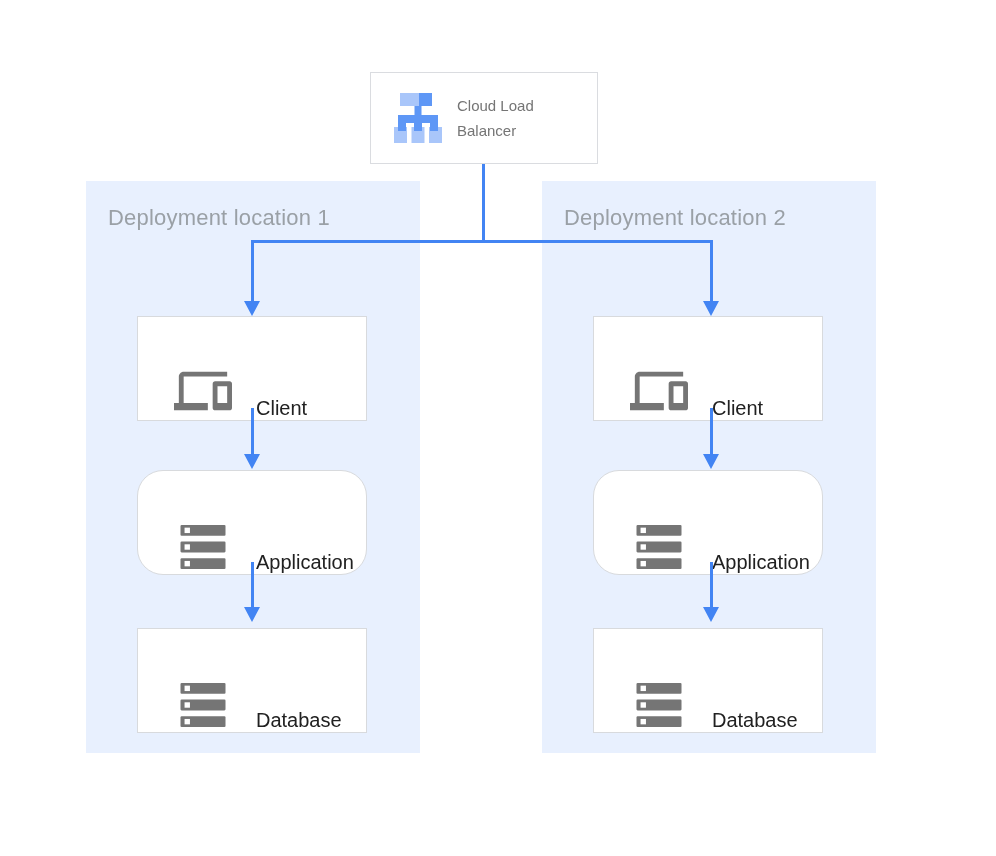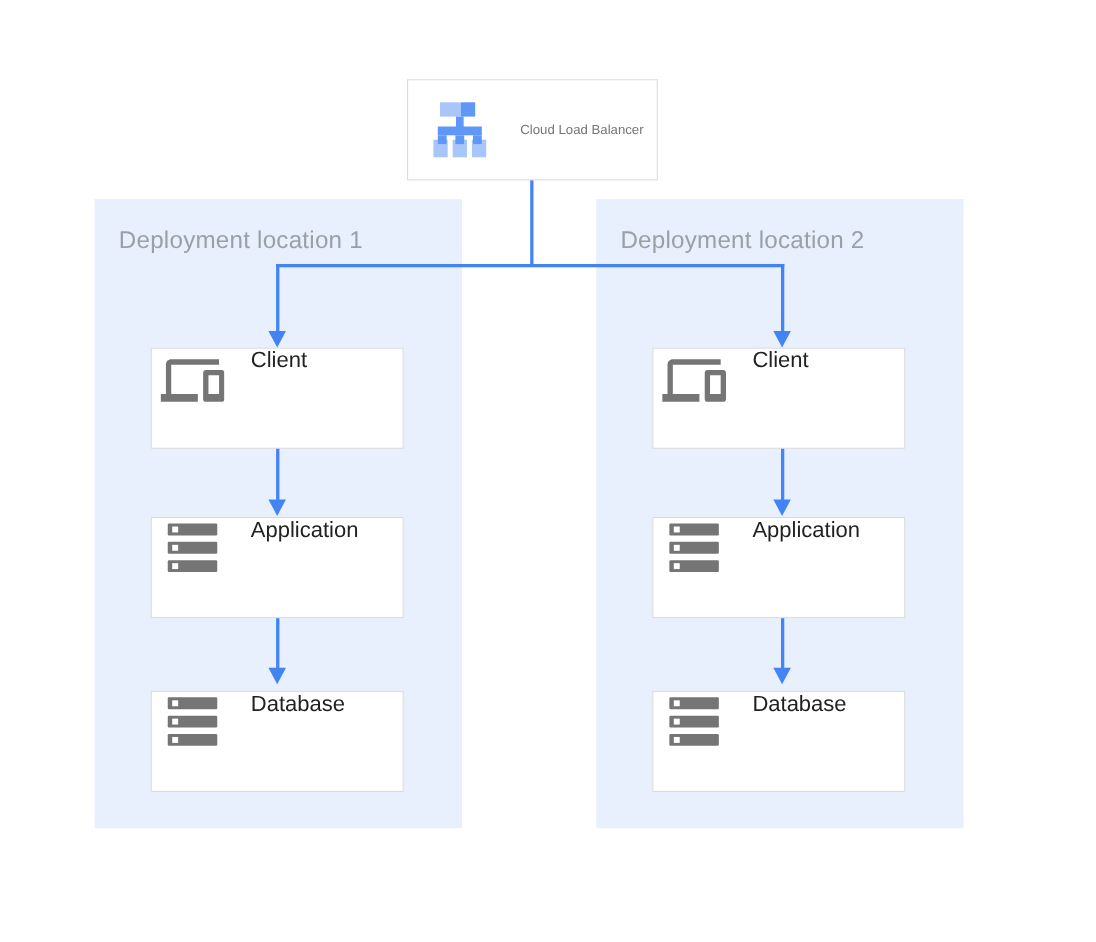--- a/index.html
+++ b/index.html
@@ -40,43 +40,43 @@
     width: 228px;
     height: 92px;
     background: #ffffff;
     border: 1px solid #dadce0;
     box-sizing: border-box;
     display: flex;
     align-items: center;
     padding-left: 19px;
   }
   .lb-label {
-    margin-left: 27px;
+    margin-left: 11px;
     width: 120px;
-    font-size: 12px;
+    font-size: 15px;
     line-height: 25px;
     color: #757575;
   }
 
   
   .node {
     position: absolute;
     width: 230px;
-    height: 92px;
+    height: 105px;
     background: #ffffff;
     border: 1px solid #d8dadd;
     box-sizing: border-box;
     display: flex;
-    align-items: flex-start;
-    padding-left: 8px;
+    align-items: flex-end;
+    padding-left: 36px;
   }
   .col-left  { left: 137px; }
   .col-right { left: 593px; }
   .row-client      { top: 316px; }
-  .row-application { top: 470px; }
+  .row-application { top: 470px; border-radius: 26px; }
   .row-database    { top: 628px; }
   .node-label {
     margin-left: 24px;
     font-size: 20px;
     color: #212121;
     white-space: nowrap;
   }
   .node-icon { flex: 0 0 auto; }
 
   

